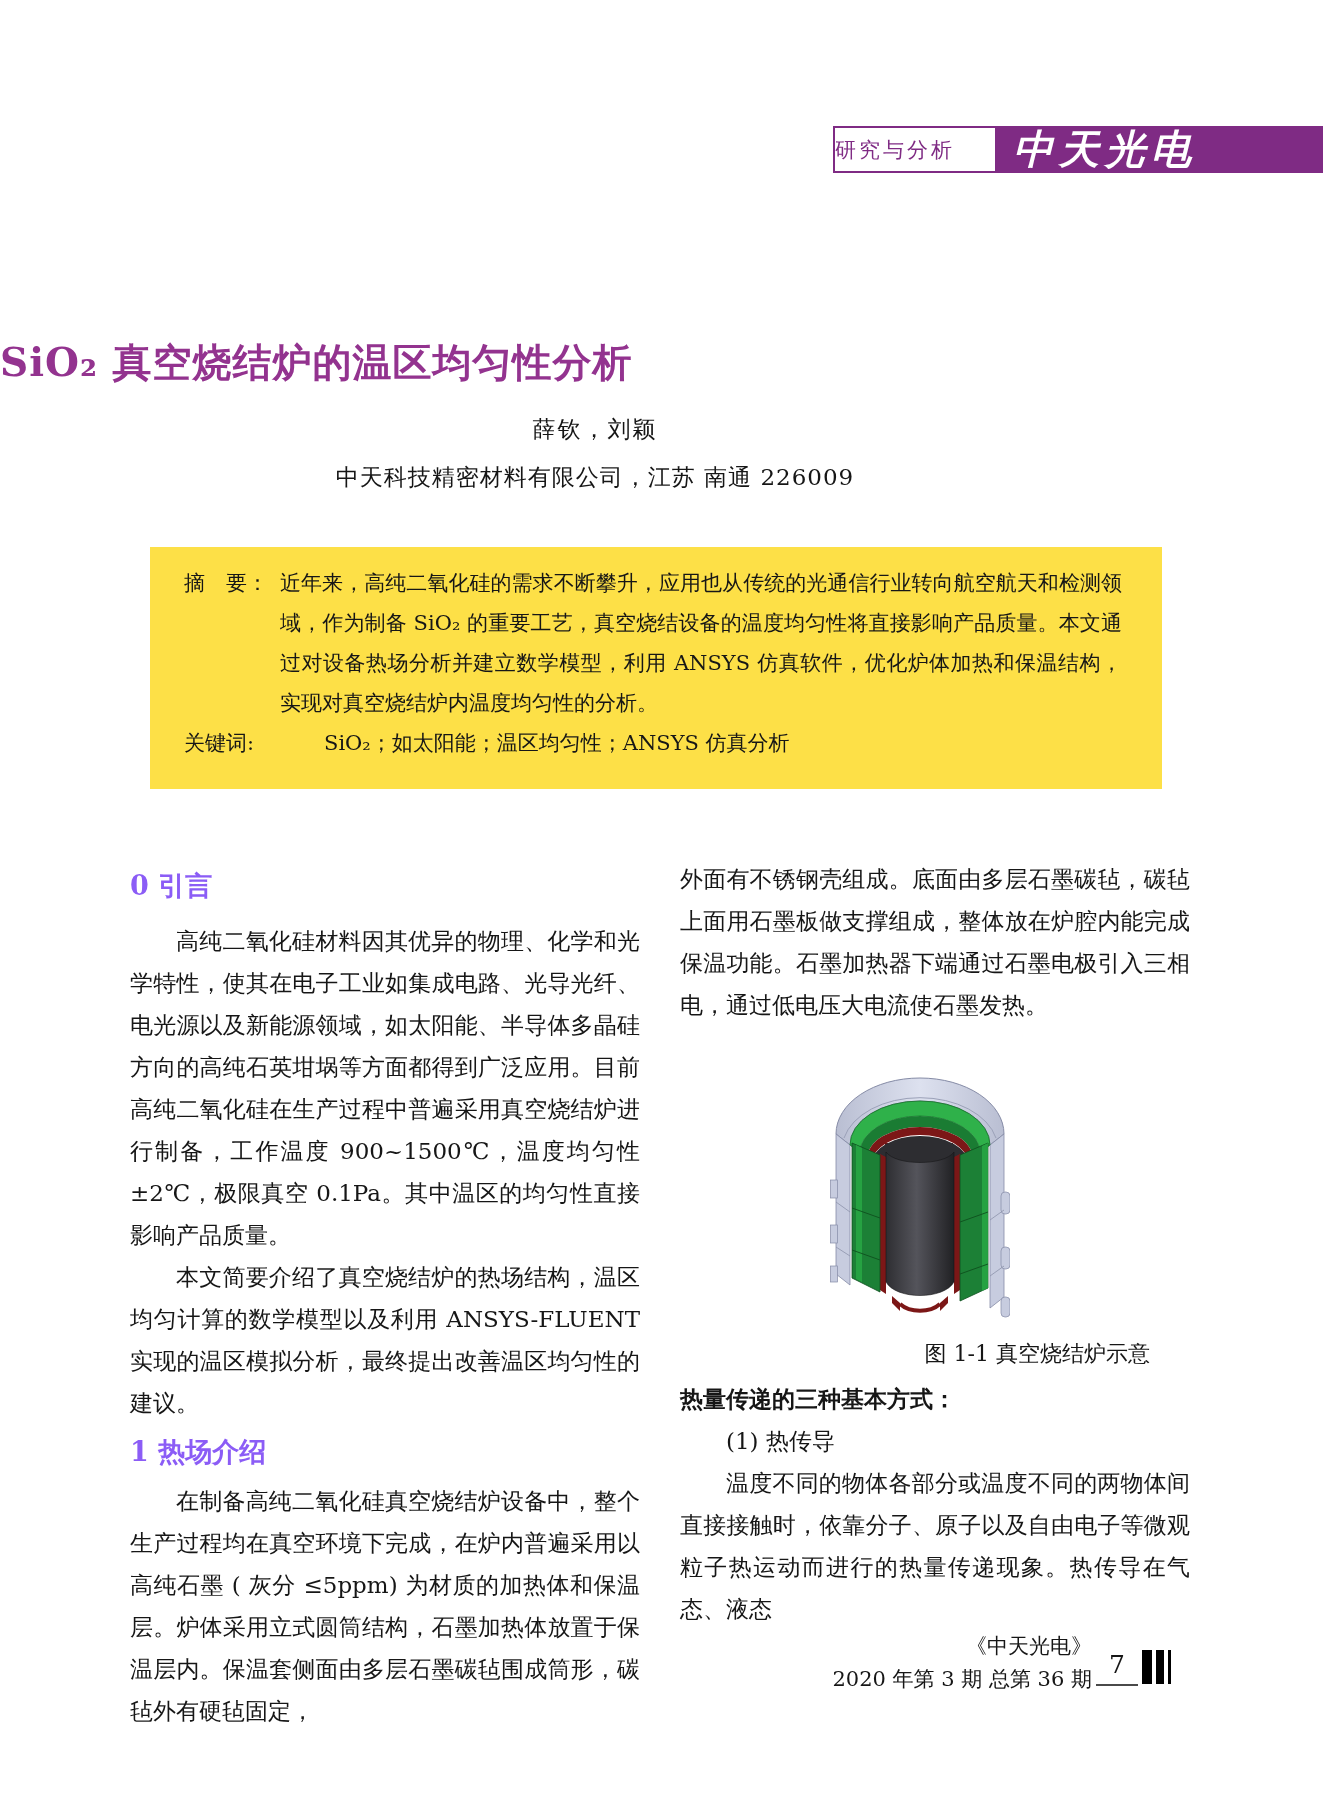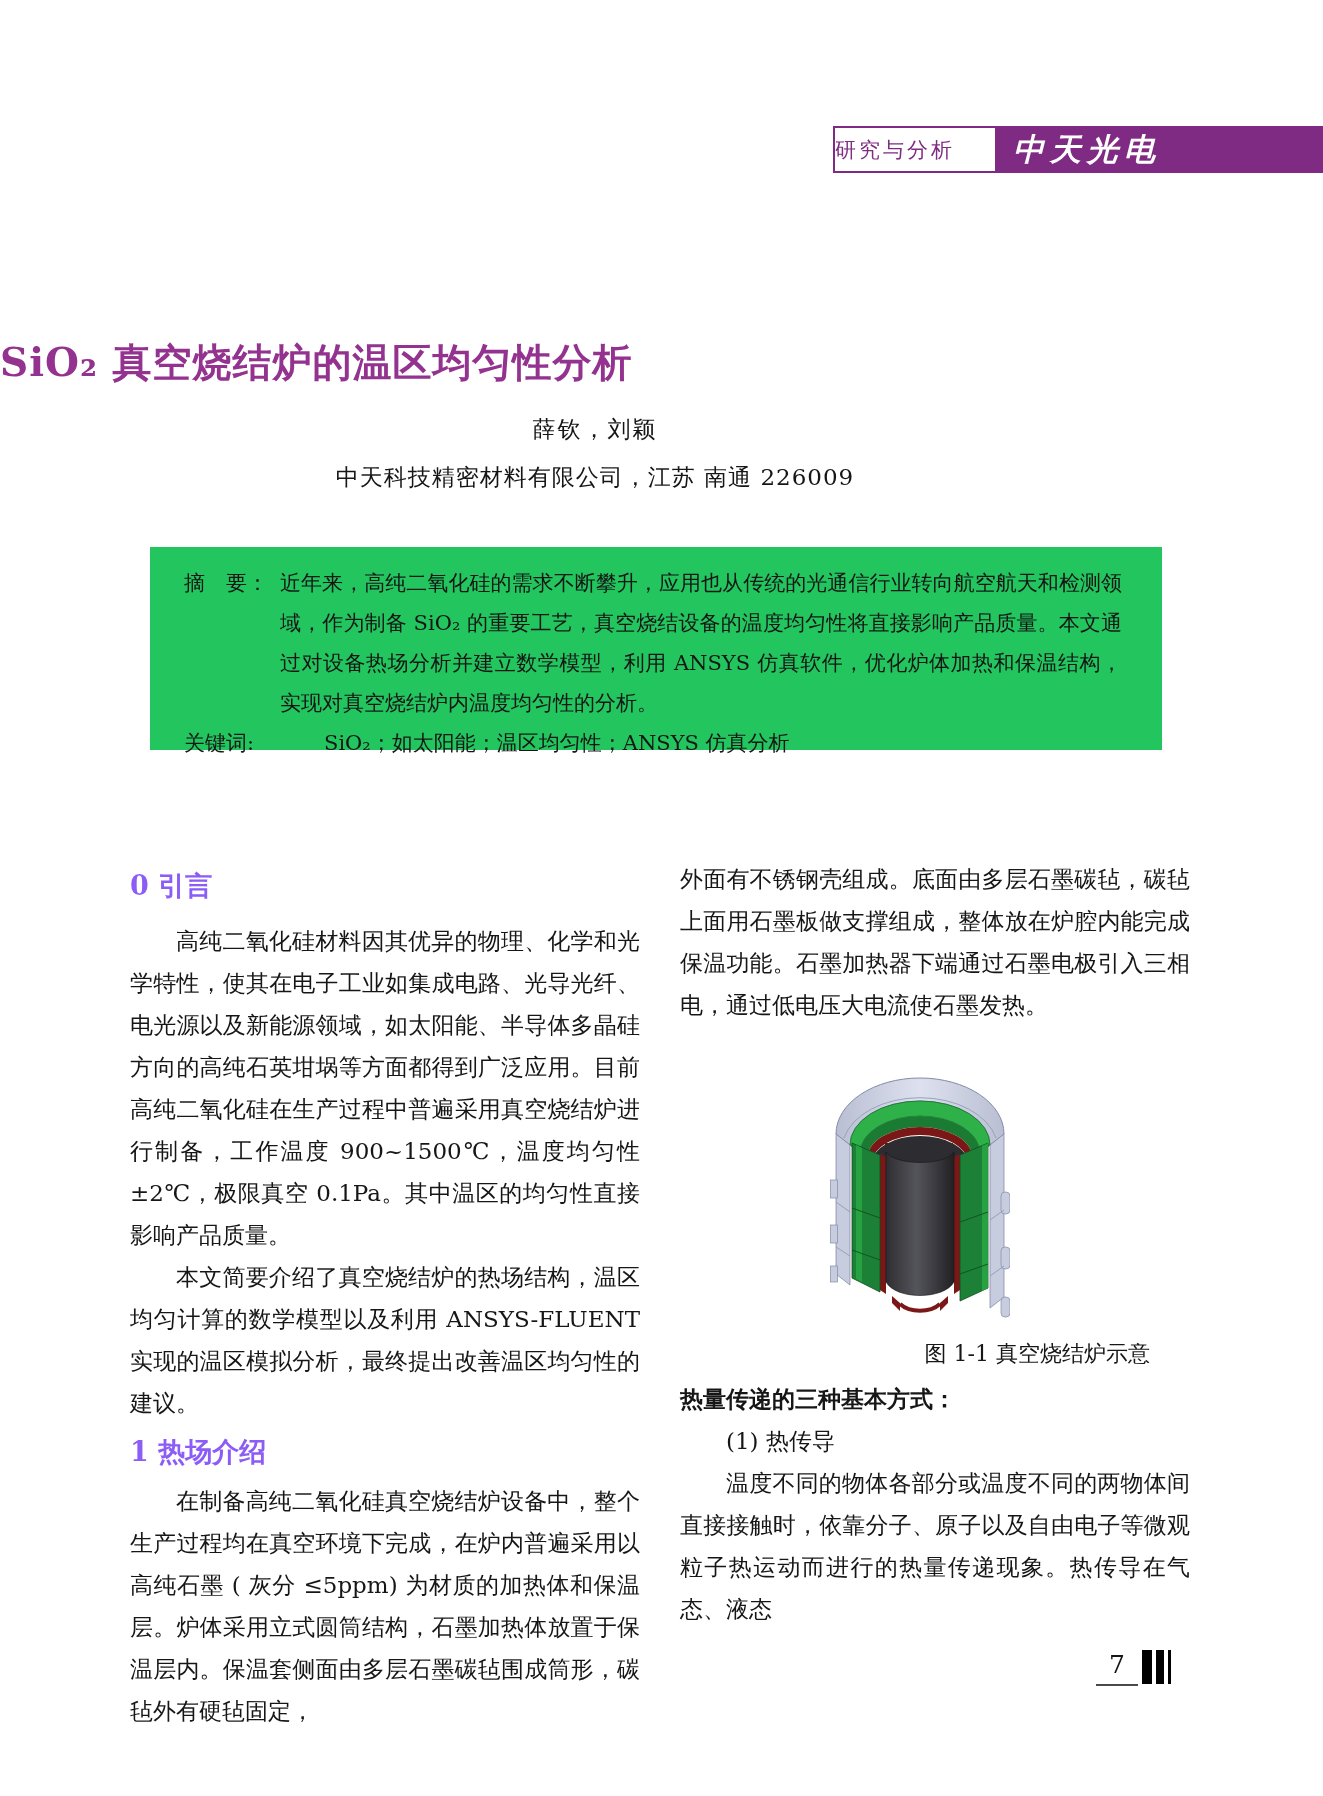--- a/index.html
+++ b/index.html
@@ -16,42 +16,42 @@
     position:absolute; left:833px; top:126px; width:164px; height:47px;
     background:#ffffff; border:2px solid #7F2B84;
     display:flex; align-items:center; justify-content:flex-start;
     font-family:"DejaVu Sans","Liberation Sans",sans-serif;
     font-size:21px; color:#7F2B84; letter-spacing:3px;
   }
   .header-brand {
     position:absolute; left:997px; top:126px; width:326px; height:47px;
     background:#7F2B84; color:#ffffff;
     display:flex; align-items:center;
-    font-size:31px; font-weight:bold; font-style:italic;
+    font-size:40px; font-weight:bold; font-style:italic;
     letter-spacing:6px; padding-left:16px;
   }
 
   
   .title {
     position:absolute; left:0; top:336px; width:1190px; text-align:left;
     font-size:39px; font-weight:bold; color:#93338F; letter-spacing:1px;
   }
   .authors {
     position:absolute; left:0; top:414px; width:1190px; text-align:center;
     font-size:23px; letter-spacing:2px;
   }
   .affiliation {
     position:absolute; left:0; top:462px; width:1190px; text-align:center;
     font-size:23px; letter-spacing:1px;
   }
 
   
   .abstract {
-    position:absolute; left:150px; top:547px; width:1012px; height:203px;
-    background:#22c55e; padding:16px 40px 0 34px;
+    position:absolute; left:150px; top:547px; width:1012px; height:242px;
+    background:#fde047; padding:16px 40px 0 34px;
     font-size:21px; line-height:40px;
   }
   .abs-row { display:flex; }
   .abs-label { flex:0 0 96px; white-space:nowrap; }
   .abs-text { flex:1; text-align:justify; }
   .kw-row { display:flex;gap:44px; }
   .kw-label { flex:0 0 96px; white-space:nowrap; }
   .kw-text { flex:1; }
 
   
@@ -198,20 +198,24 @@
       </svg>
     </div>
 
     <div class="fig-caption">图 1-1 真空烧结炉示意</div>
 
     <p class="para subheading">热量传递的三种基本方式：</p>
     <p class="para list-item">(1) 热传导</p>
     <p class="para indent">温度不同的物体各部分或温度不同的两物体间直接接触时，依靠分子、原子以及自由电子等微观粒子热运动而进行的热量传递现象。热传导在气态、液态</p>
   </div>
 
+  <div class="footer-text">
+    <div>《中天光电》</div>
+    <div>2020 年第 3 期 总第 36 期</div>
+  </div>
   <div class="page-tab">7</div>
   <div class="barcode">
     <div class="bar b1"></div>
     <div class="bar b2"></div>
     <div class="bar b3"></div>
   </div>
 
 </div>
 
 </body></html>

